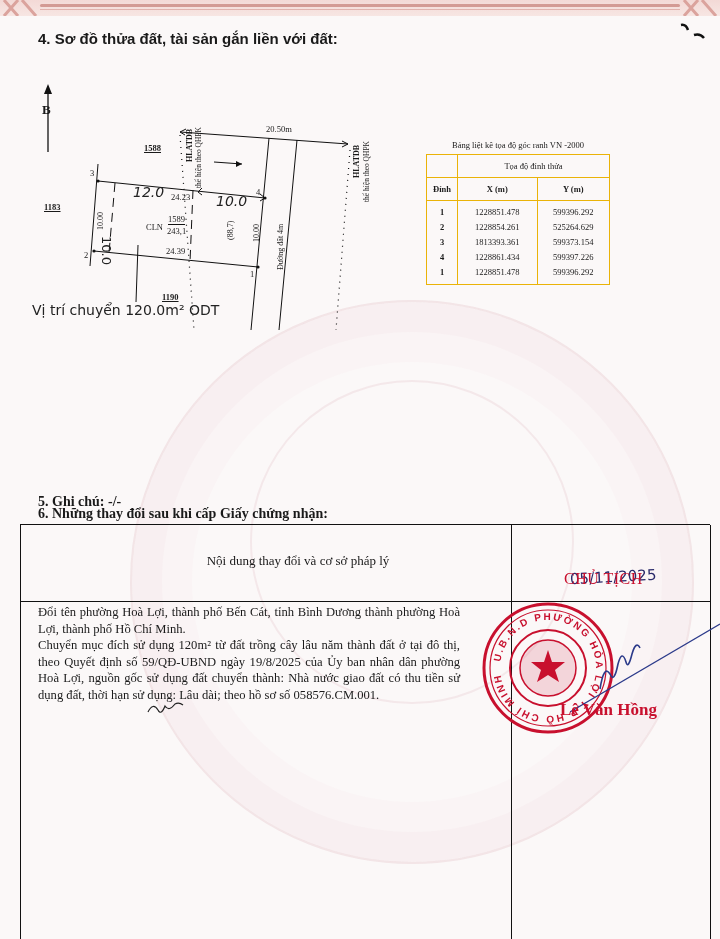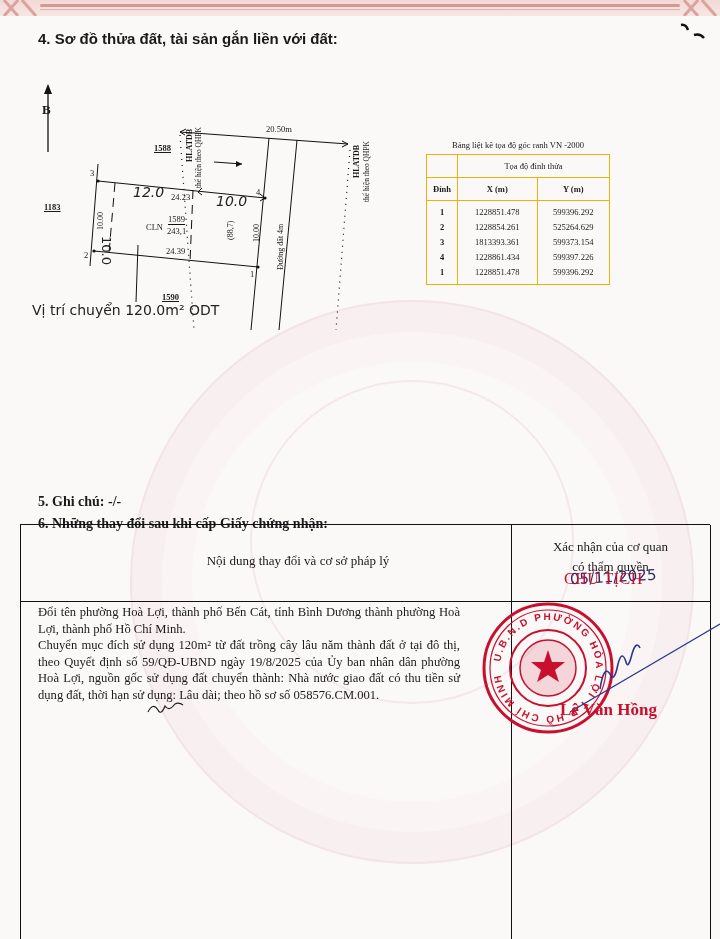--- a/index.html
+++ b/index.html
@@ -124,23 +124,23 @@
     <line x1="108" y1="165" x2="106" y2="222" stroke="#111" stroke-width="1"></line>
 
     <circle cx="68" cy="101" r="1.6" fill="#111"></circle>
     <circle cx="235" cy="118" r="1.6" fill="#111"></circle>
     <circle cx="228" cy="187" r="1.6" fill="#111"></circle>
     <circle cx="64" cy="171" r="1.6" fill="#111"></circle>
   </svg>
 
   <span class="abs" style="left:12px; top:22px; font-size:13px; font-weight:bold;">B</span>
 
-  <span class="abs label-sm" style="left:114px; top:63px; text-decoration:underline; font-weight:bold;margin-left:10px;">1588</span>
+  <span class="abs label-sm" style="left:114px; top:63px; text-decoration:underline; font-weight:bold;">1588</span>
   <span class="abs label-sm" style="left:14px; top:122px; text-decoration:underline; font-weight:bold;">1183</span>
-  <span class="abs label-sm" style="left:132px; top:212px; text-decoration:underline; font-weight:bold;">1590</span>
+  <span class="abs label-sm" style="left:132px; top:212px; text-decoration:underline; font-weight:bold;">1190</span>
 
   <span class="abs label-sm" style="left:60px; top:88px;">3</span>
   <span class="abs label-sm" style="left:226px; top:107px;">4</span>
   <span class="abs label-sm" style="left:220px; top:189px;">1</span>
   <span class="abs label-sm" style="left:54px; top:170px;">2</span>
 
   <span class="abs label-sm" style="left:141px; top:112px;">24.23</span>
   <span class="abs label-sm" style="left:136px; top:166px;">24.39</span>
   <span class="lbl-rot" style="left:66px; top:150px; transform:rotate(-90deg);">10.00</span>
   <span class="lbl-rot" style="left:222px; top:162px; transform:rotate(-90deg);">10.00</span>
@@ -199,31 +199,27 @@
         <div>599373.154</div>
         <div>599397.226</div>
         <div>599396.292</div>
       </td>
     </tr>
   </tbody>
     </table>
 </div>
 
 <div class="abs section-title" style="left:38px; top:478px;">5. Ghi chú: -/-</div>
-<div class="abs section-title" style="left:38px; top:500px;">6. Những thay đổi sau khi cấp Giấy chứng nhận:</div>
+<div class="abs section-title" style="left:38px; top:490px;">6. Những thay đổi sau khi cấp Giấy chứng nhận:</div>
 
 <div class="changes">
   <div class="col-left"></div>
   <div class="col-right"></div>
   <div class="hrow"></div>
   <div class="hdr-left">Nội dung thay đổi và cơ sở pháp lý</div>
-  <div class="hdr-right">
-    <div>Xác nhận của cơ quan</div>
-    <div>có thẩm quyền</div>
-  </div>
 </div>
 
 <div class="content-text" style="white-space:pre-line;">Đổi tên phường Hoà Lợi, thành phố Bến Cát, tỉnh Bình Dương thành phường Hoà Lợi, thành phố Hồ Chí Minh.
 Chuyển mục đích sử dụng 120m² từ đất trồng cây lâu năm thành đất ở tại đô thị, theo Quyết định số 59/QĐ-UBND ngày 19/8/2025 của Ủy ban nhân dân phường Hoà Lợi, nguồn gốc sử dụng đất chuyển thành: Nhà nước giao đất có thu tiền sử dụng đất, thời hạn sử dụng: Lâu dài; theo hồ sơ số 058576.CM.001.</div>
 
 <svg class="abs" style="left:145px; top:698px;" width="40" height="22">
   <path d="M3 14 Q8 4 13 12 Q16 18 20 8 Q24 14 30 6 Q34 4 38 7" stroke="#222" stroke-width="1.2" fill="none"></path>
 </svg>
 
 <div class="date-hand">05/11/2025</div>

